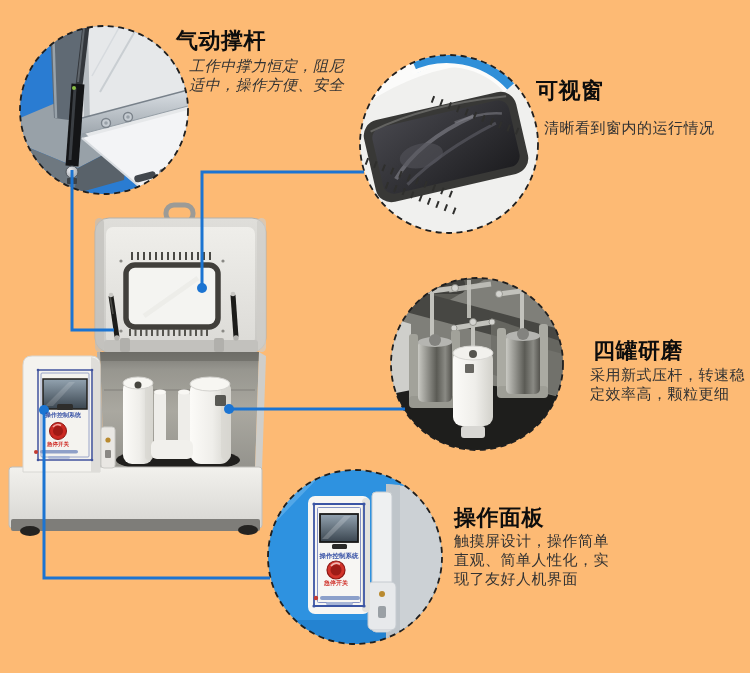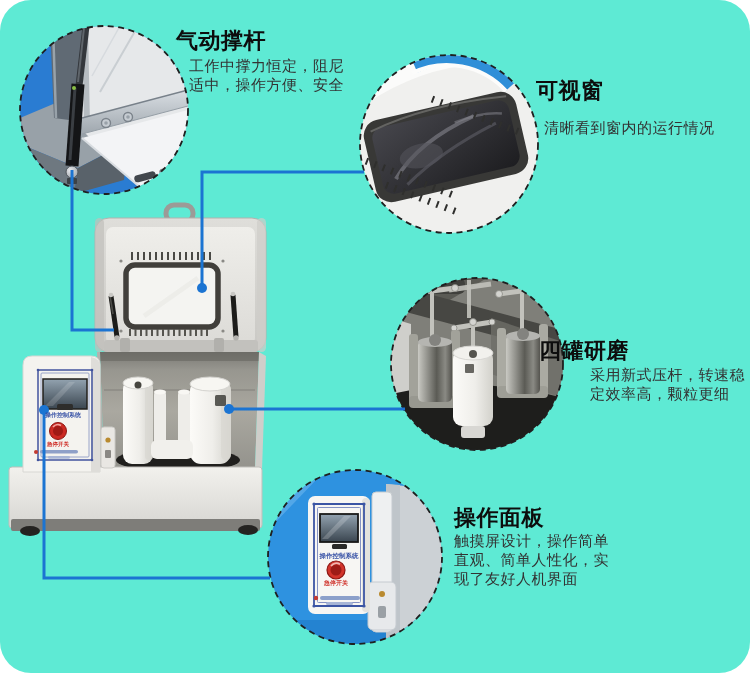--- a/index.html
+++ b/index.html
@@ -1,17 +1,17 @@
 <!DOCTYPE html>
 <html><head>
 <meta charset="utf-8">
 <style>
   html,body{margin:0;padding:0;background:#fff;}
-  .page{position:relative;width:750px;height:673px;background:#5eead4;overflow:hidden;
-        font-family:"DejaVu Sans",sans-serif;border-radius:31px;}
+  .page{position:relative;width:750px;height:673px;background:#fdba74;overflow:hidden;
+        font-family:"DejaVu Sans",sans-serif;}
   .art{position:absolute;left:0;top:0;}
   .txt{position:absolute;color:#101010;}
   .title{font-weight:700;font-size:22px;letter-spacing:0.5px;color:#0d0d0d;}
   .desc{font-size:15px;line-height:19px;letter-spacing:0.5px;color:#333;}
   .tiny{position:absolute;transform-origin:0 0;transform:scale(.5);text-align:center;
         font-weight:700;}
   .tiny-blue{color:#3550a5;}
   .tiny-red{color:#cf2d26;}
 </style>
 </head>
@@ -316,26 +316,26 @@
     <polyline points="44,412 44,578 270,578"></polyline>
   </g>
   <g fill="#1b74d2">
     <circle cx="202" cy="288" r="5"></circle>
     <circle cx="229" cy="409" r="5"></circle>
     <circle cx="44" cy="410" r="5"></circle>
   </g>
 </svg>
 
   <div class="txt title" style="left:176px;top:26px;">气动撑杆</div>
-  <div class="txt desc" style="left:189px;top:57px;width:162px;">工作中撑力恒定，阻尼适中，操作方便、安全</div>
+  <div class="txt desc" style="left:189px;top:57px;width:162px;font-style:italic;">工作中撑力恒定，阻尼适中，操作方便、安全</div>
 
   <div class="txt title" style="left:536px;top:76px;">可视窗</div>
   <div class="txt desc" style="left:544px;top:119px;white-space:nowrap;text-align:center;">清晰看到窗内的运行情况</div>
 
-  <div class="txt title" style="left:539px;top:336px;">四罐研磨</div>
+  <div class="txt title" style="left:593px;top:336px;">四罐研磨</div>
   <div class="txt desc" style="left:590px;top:366px;width:162px;">采用新式压杆，转速稳定效率高，颗粒更细</div>
 
   <div class="txt title" style="left:454px;top:503px;">操作面板</div>
   <div class="txt desc" style="left:454px;top:532px;width:162px;">触摸屏设计，操作简单直观、简单人性化，实现了友好人机界面</div>
 
   <div class="tiny tiny-blue" style="left:23px;top:411px;width:160px;font-size:12px;">操作控制系统</div>
   <div class="tiny tiny-red" style="left:18px;top:440px;width:160px;font-size:11px;">急停开关</div>
   <div class="tiny tiny-blue" style="left:315px;top:551px;width:96px;font-size:13px;">操作控制系统</div>
   <div class="tiny tiny-red" style="left:318px;top:579px;width:72px;font-size:12px;">急停开关</div>
 </div>

